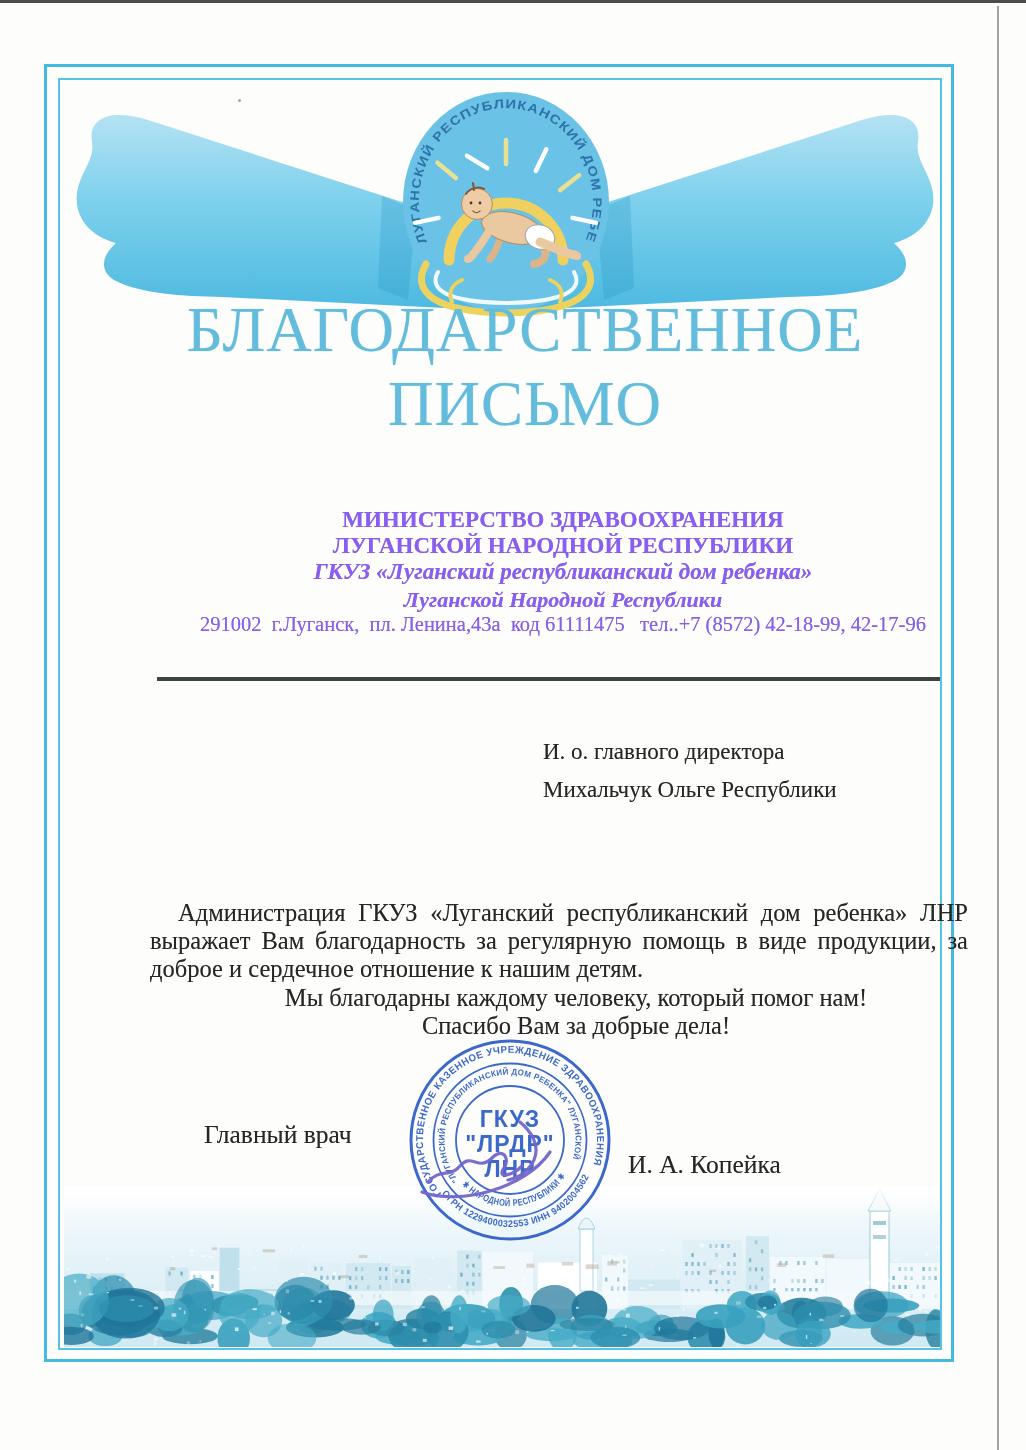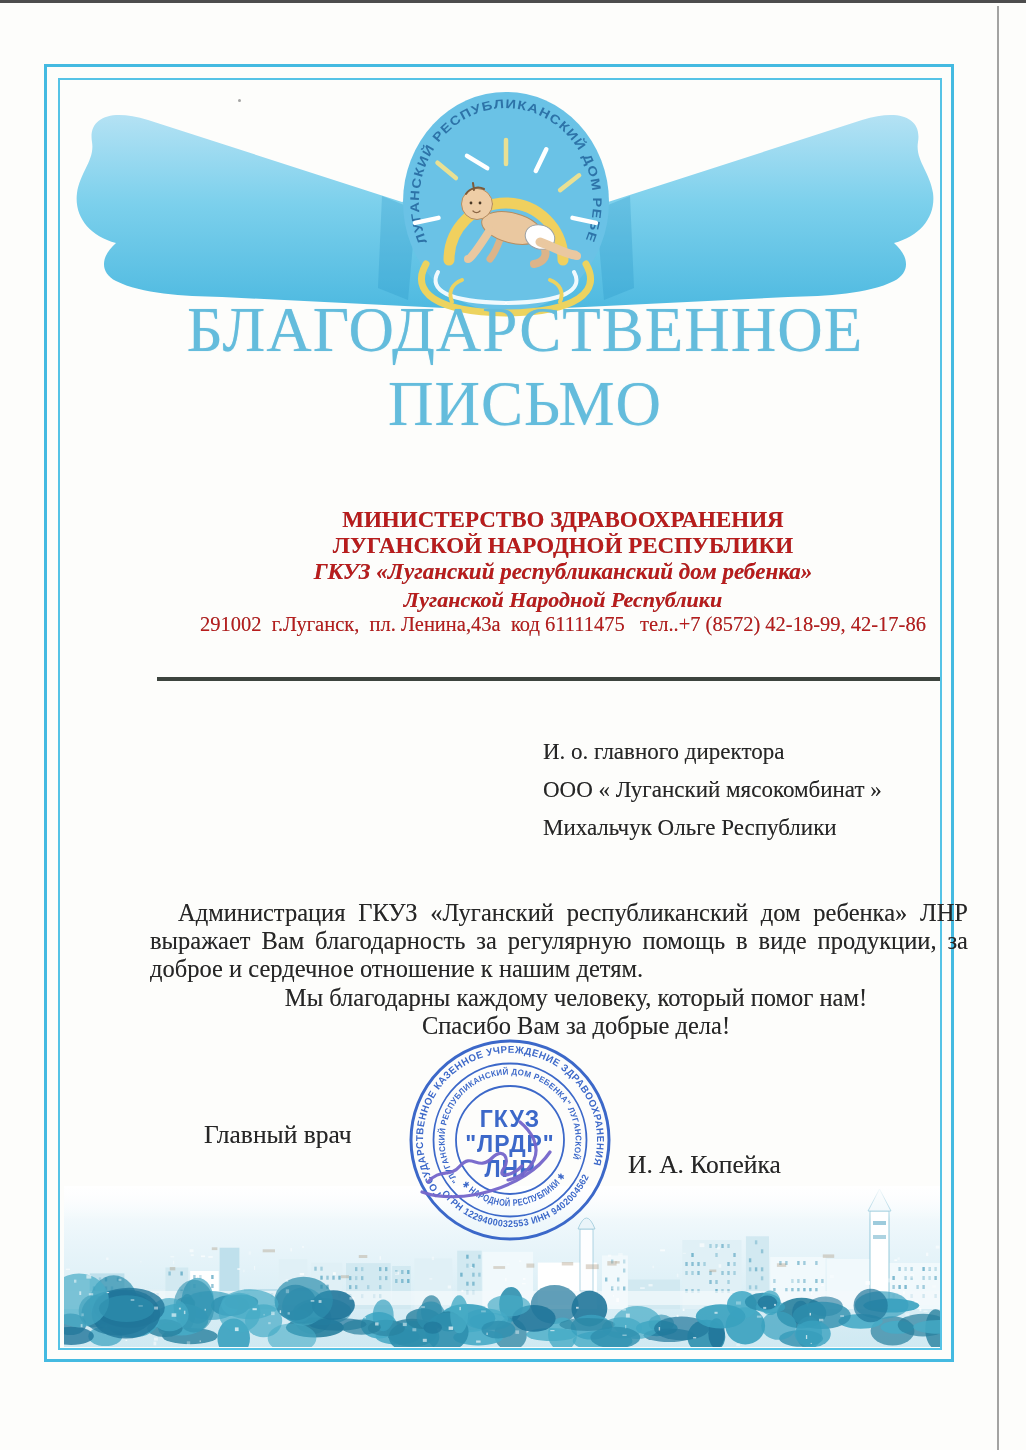--- a/index.html
+++ b/index.html
@@ -13,21 +13,21 @@
   .frame-outer{position:absolute;left:44px;top:64px;width:910px;height:1298px;
                border:3px solid #44bae1;box-sizing:border-box;}
   .frame-inner{position:absolute;left:58px;top:78px;width:884px;height:1272px;
                border:2px solid #55c3e6;box-sizing:border-box;}
   svg.layer{position:absolute;left:0;top:0;pointer-events:none;}
   
   .title-line{position:absolute;left:12px;width:1026px;text-align:center;color:#64bcdc;
               font-size:63px;letter-spacing:1px;text-shadow:0 0 1px rgba(100,188,220,.55);}
   #title1{top:294px;} #title2{top:368px;}
   
-  .lh{position:absolute;left:100px;width:926px;text-align:center;color:#b91c1c;white-space:pre-wrap;
+  .lh{position:absolute;left:100px;width:926px;text-align:center;color:#8b5cf6;white-space:pre-wrap;
       text-shadow:0 0 .4px rgba(0,0,0,.4);}
   .lh-b{font-weight:bold;font-size:23px;}
   .lh-bi{font-weight:bold;font-style:italic;font-size:23px;}
   .lh-r{font-size:20.5px;}
   #lh1{top:507px;} #lh2{top:533px;} #lh3{top:559px;} #lh4{top:587px;font-size:22px;}
   #lh5{top:613px;} #lh6{top:640px;}
   .rule{position:absolute;left:157px;top:677px;width:783px;height:4px;background:#3d443e;}
   
   .recipient{position:absolute;left:531px;top:733px;font-size:23px;line-height:38px;
              text-shadow:0 0 .4px rgba(0,0,0,.35);margin-left:12px;}
@@ -123,27 +123,26 @@
     </g>
   </svg>
 
   <div class="title-line" id="title1">БЛАГОДАРСТВЕННОЕ</div>
   <div class="title-line" id="title2">ПИСЬМО</div>
 
   <div class="lh lh-b" id="lh1">МИНИСТЕРСТВО ЗДРАВООХРАНЕНИЯ</div>
   <div class="lh lh-b" id="lh2">ЛУГАНСКОЙ НАРОДНОЙ РЕСПУБЛИКИ</div>
   <div class="lh lh-bi" id="lh3">ГКУЗ «Луганский республиканский дом ребенка»</div>
   <div class="lh lh-bi" id="lh4">Луганской Народной Республики</div>
-  <div class="lh lh-r" id="lh5">291002  г.Луганск,  пл. Ленина,43а  код 61111475   тел..+7 (8572) 42-18-99, 42-17-86</div>
+  <div class="lh lh-r" id="lh5">291002  г.Луганск,  пл. Ленина,43а  код 61111475   тел..+7 (8572) 42-18-99, 42-17-96</div>
 
   <div class="rule"></div>
 
   <div class="recipient">
     <div>И. о. главного директора</div>
-    <div>ООО « Луганский мясокомбинат »</div>
     <div>Михальчук Ольге Республики</div>
   </div>
 
   <div class="body-text">
     <p class="p1">Администрация ГКУЗ «Луганский республиканский дом ребенка» ЛНР выражает Вам благодарность за регулярную помощь в виде продукции, за доброе и сердечное отношение к нашим детям.</p>
     <p class="p2">Мы благодарны каждому человеку, который помог нам!</p>
     <p class="p2">Спасибо Вам за добрые дела!</p>
   </div>
 
   <svg id="citySvg" width="876" height="161" viewBox="0 0 876 161">

